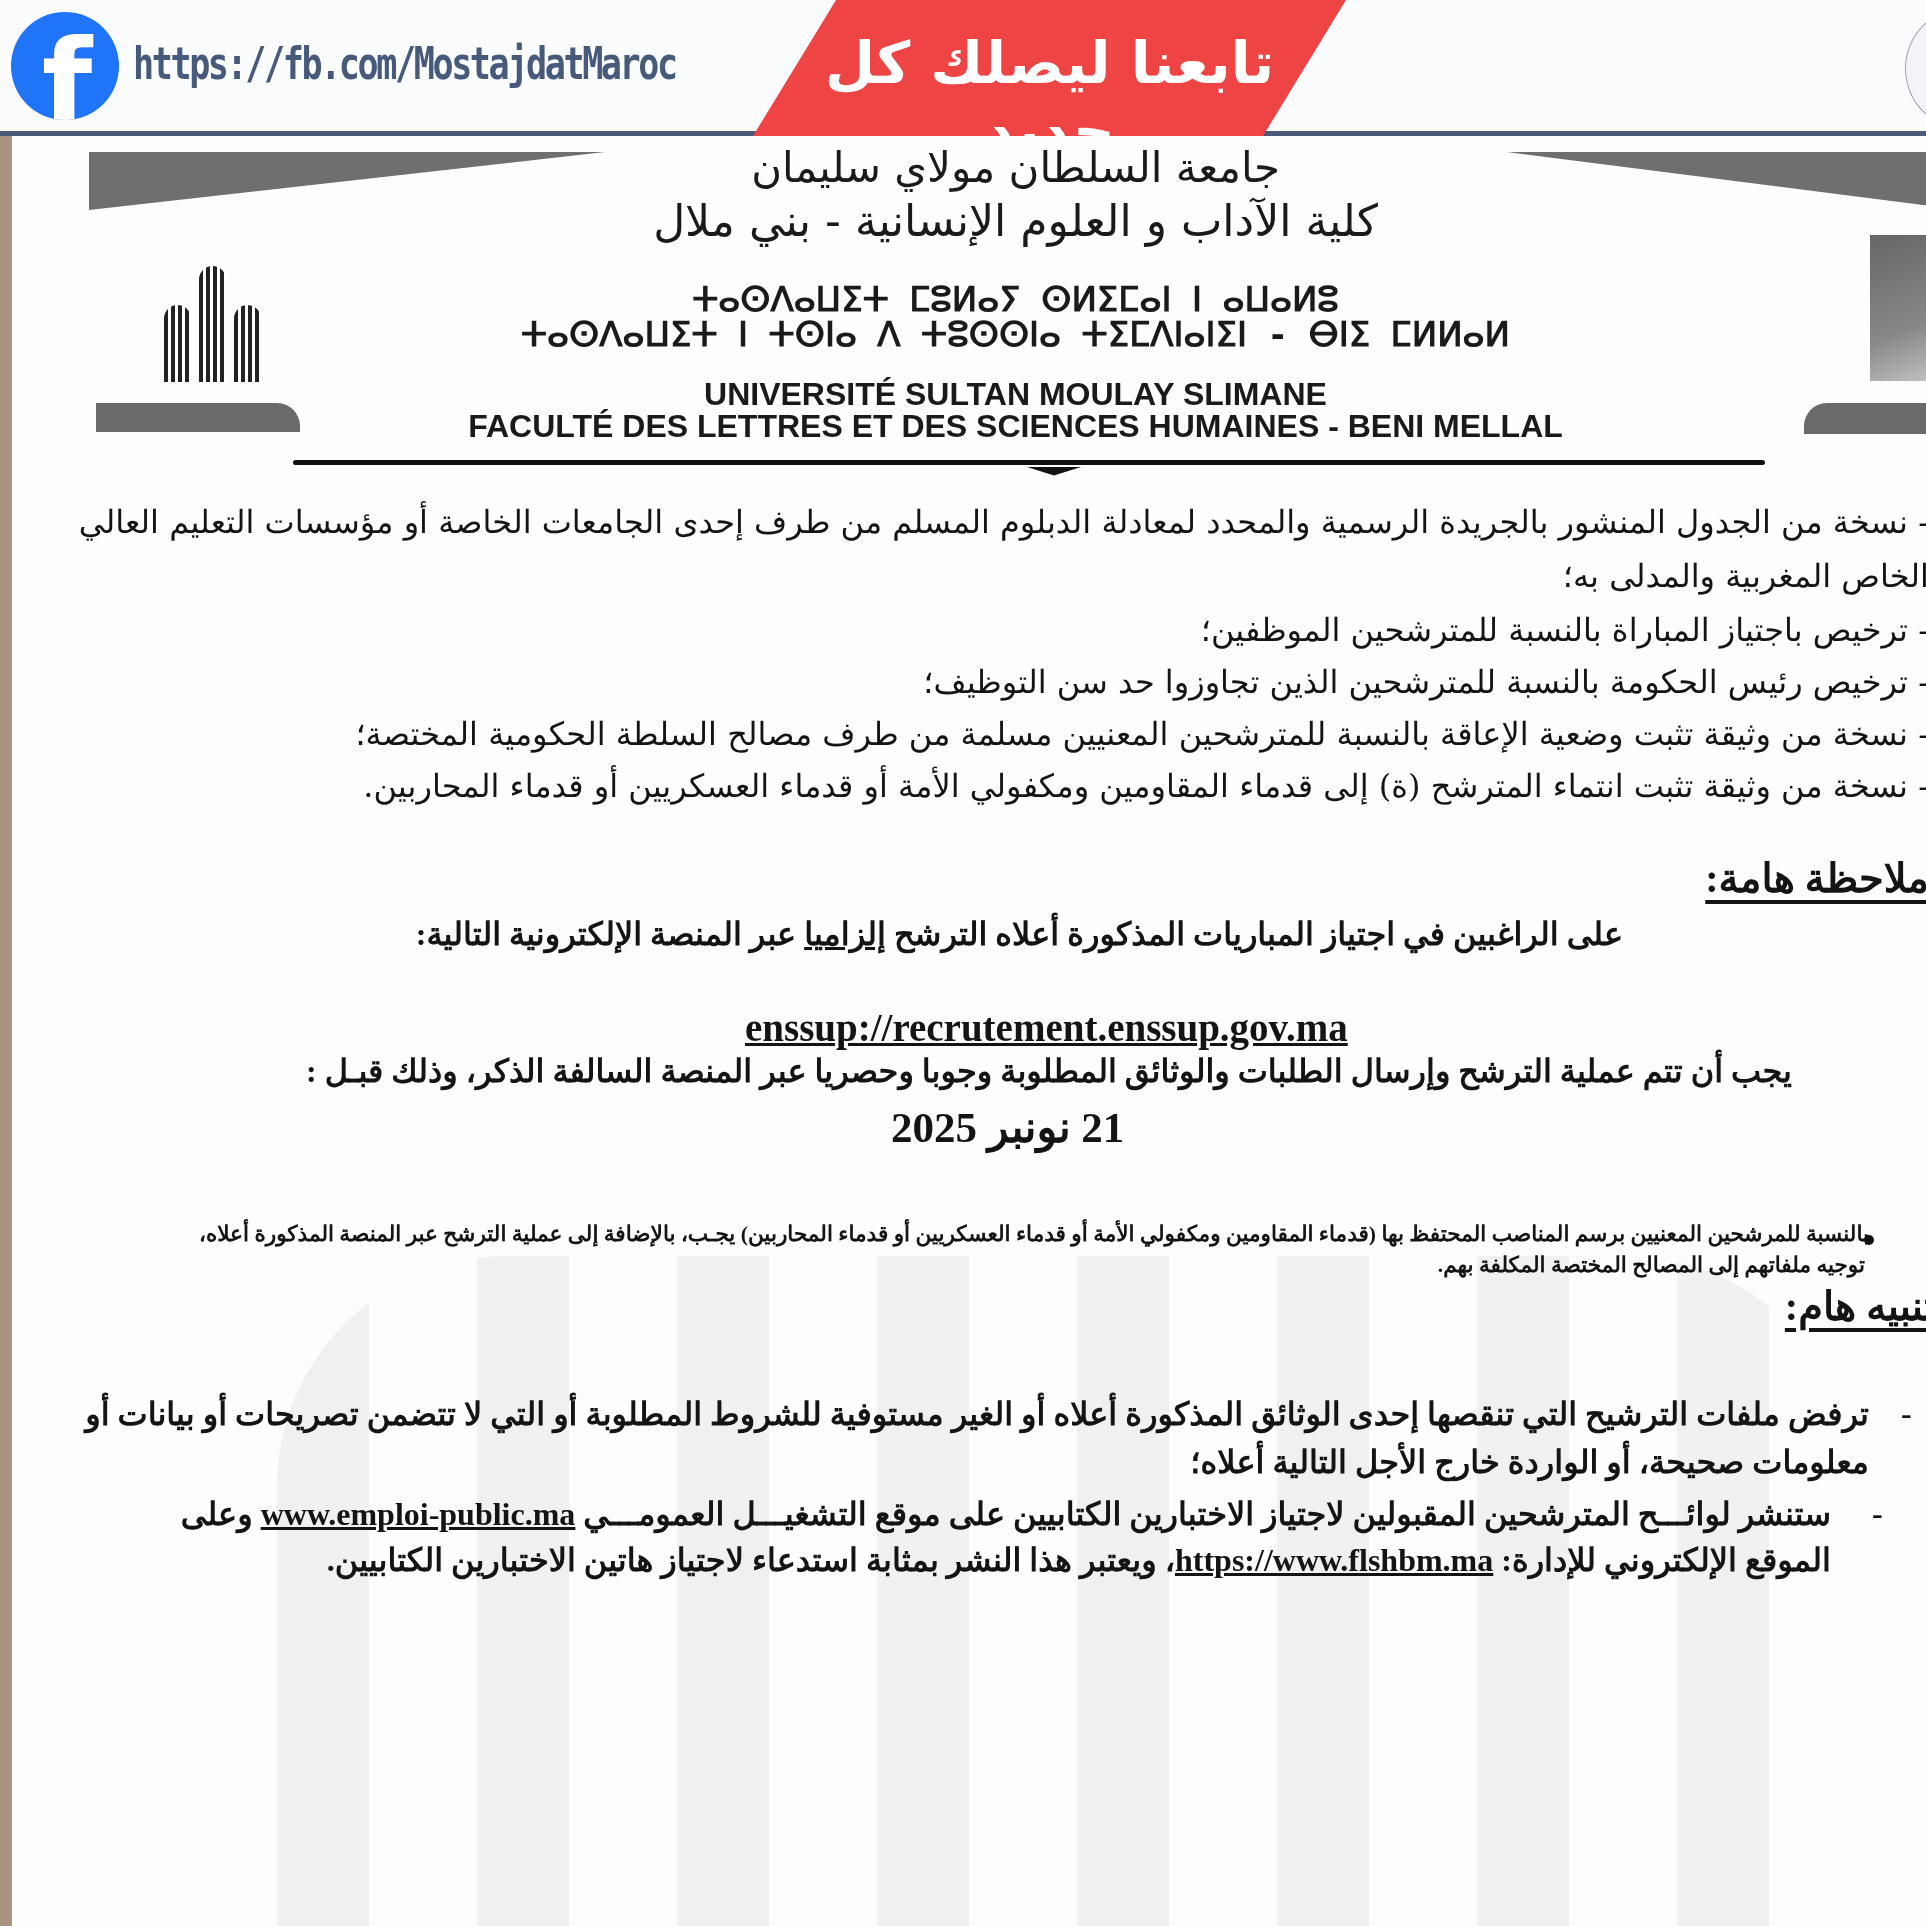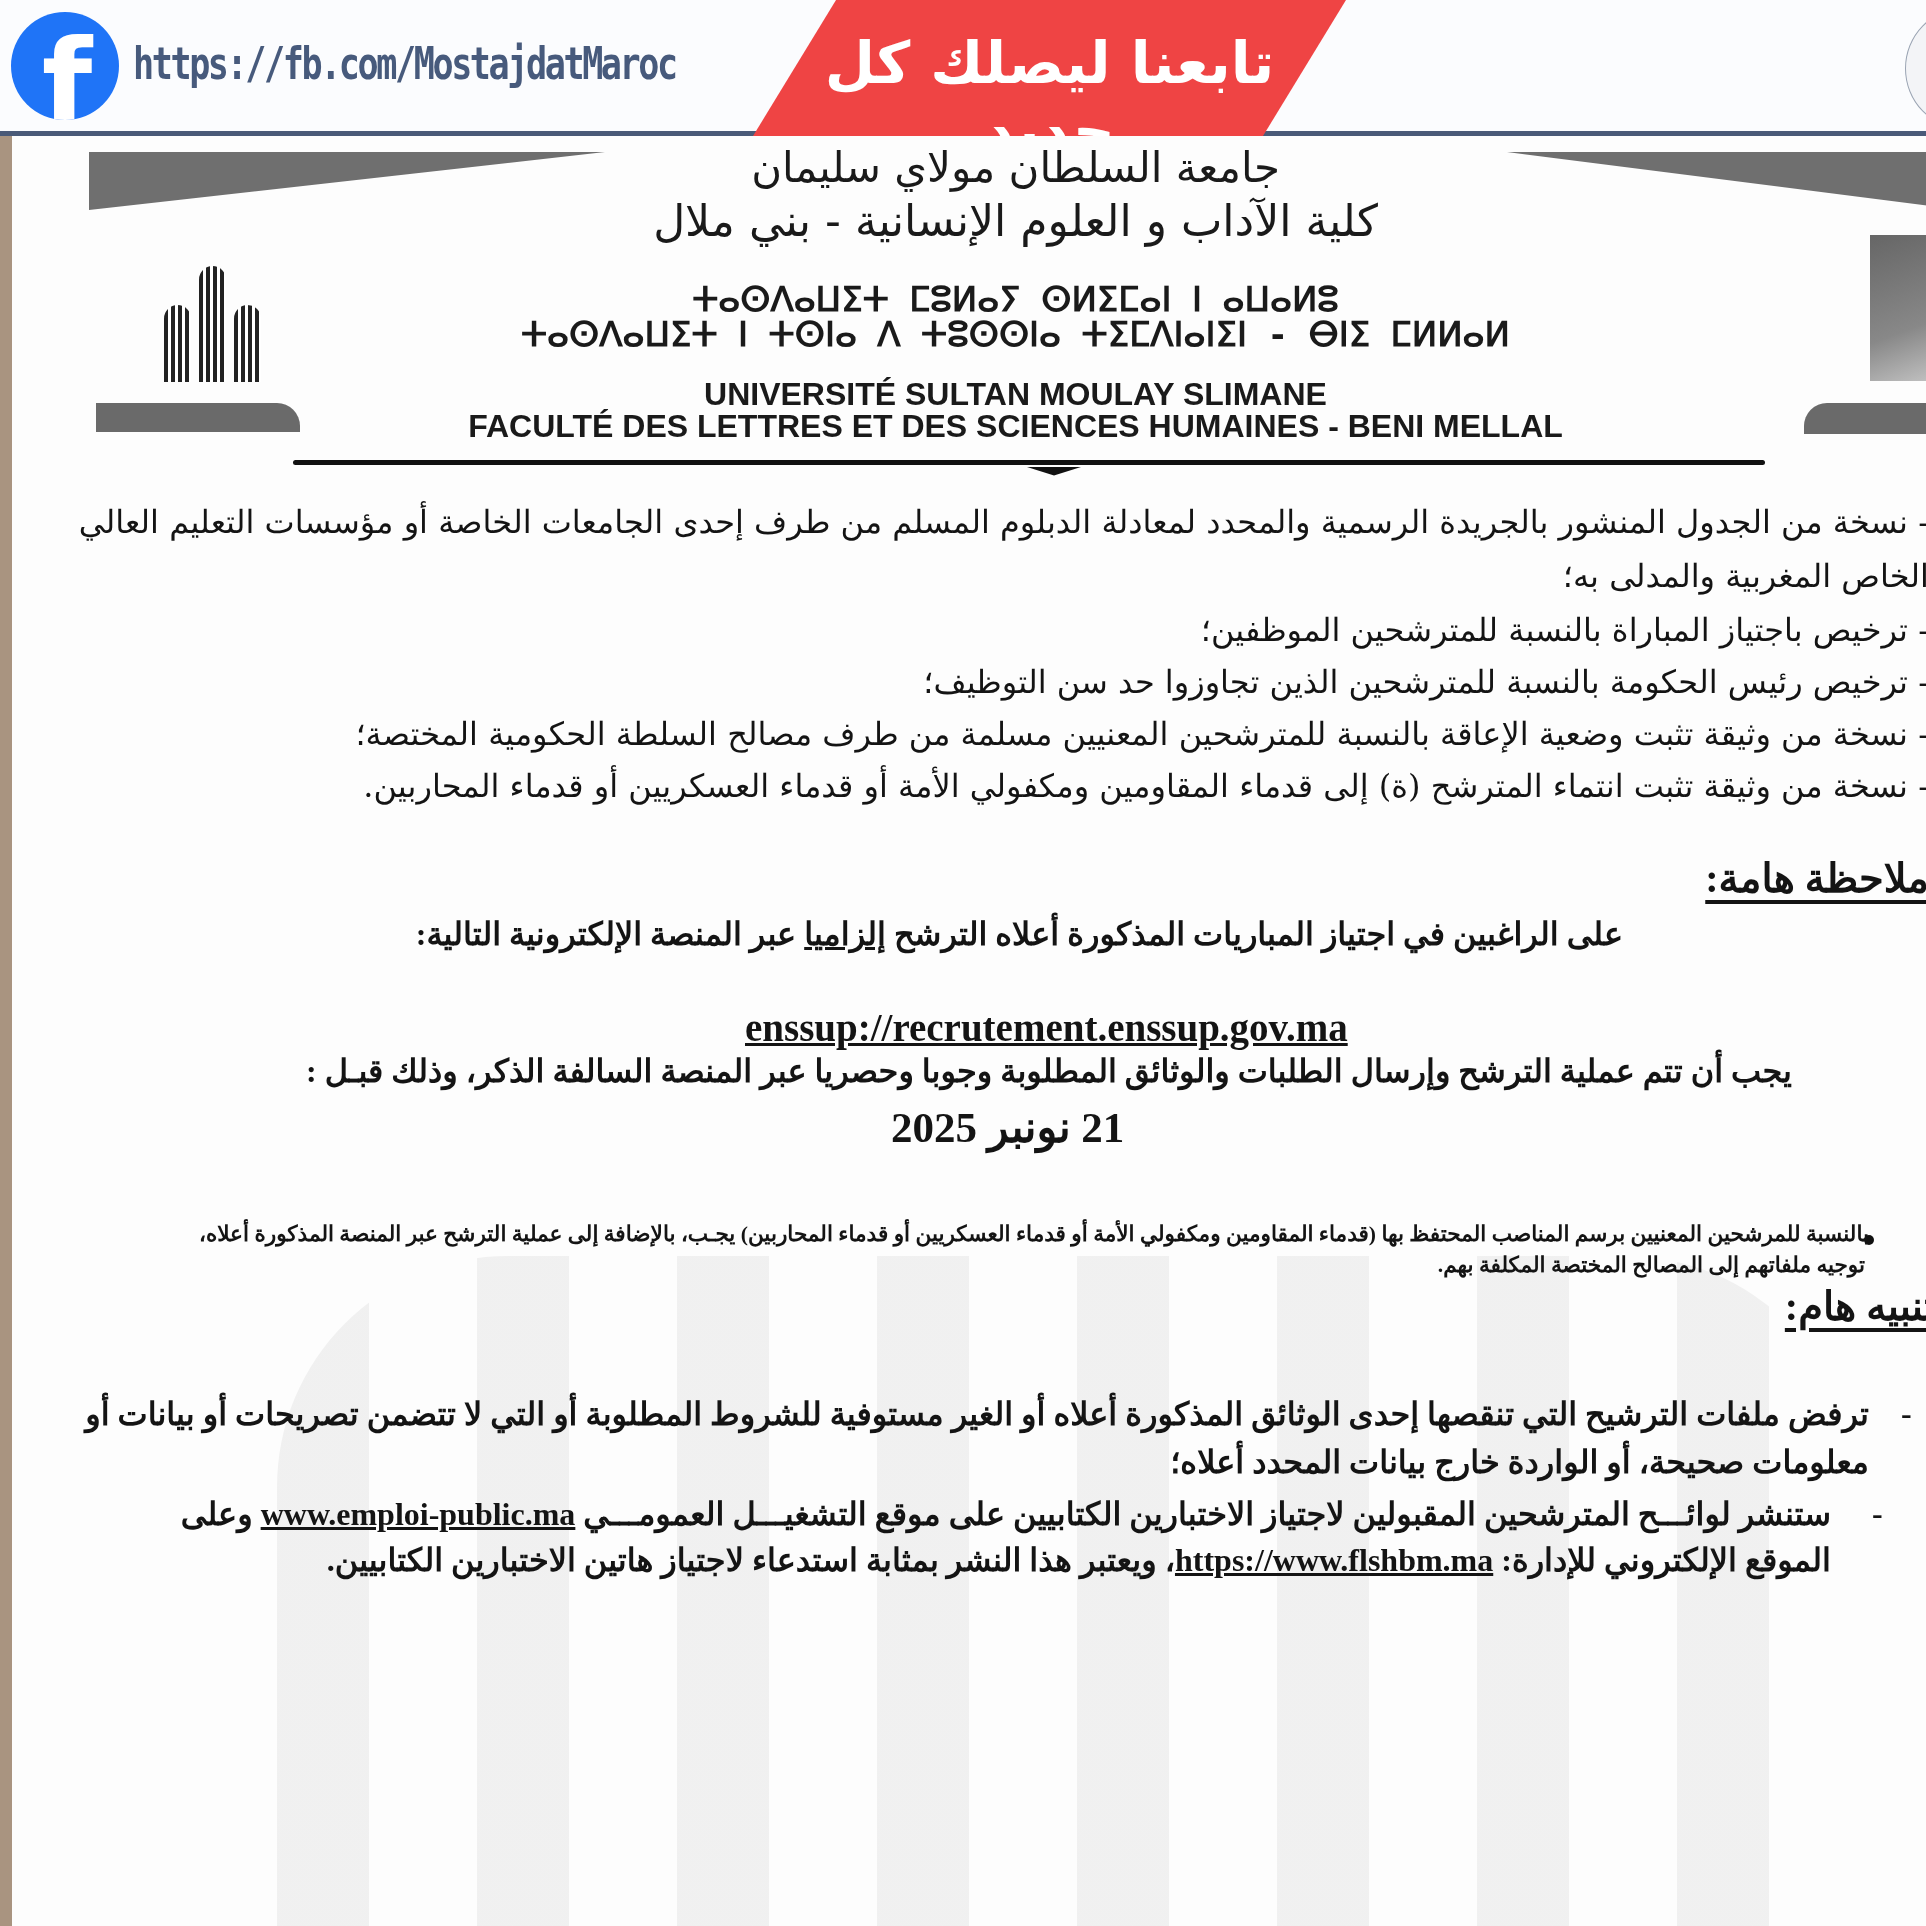--- a/index.html
+++ b/index.html
@@ -163,21 +163,21 @@
 <div class="doc date-line" style="top:1102px; left:891px;">21 نونبر 2025</div>
 
 <div class="bullet-dot" style="left:1864px; top:1235px;"></div>
 <div class="doc small-note" style="top:1221px; right:162px;">بالنسبة للمرشحين المعنيين برسم المناصب المحتفظ بها (قدماء المقاومين ومكفولي الأمة أو قدماء العسكريين أو قدماء المحاربين) يجـب، بالإضافة إلى عملية الترشح عبر المنصة المذكورة أعلاه،</div>
 <div class="doc small-note" style="top:1252px; right:166px;">توجيه ملفاتهم إلى المصالح المختصة المكلفة بهم.</div>
 
 <div class="doc heading" style="top:1283px; right:96px;">تنبيه هام:</div>
 
 <div class="dash" style="left:1901px; top:1395px;">-</div>
 <div class="doc notice" style="top:1395px; right:162px;">ترفض ملفات الترشيح التي تنقصها إحدى الوثائق المذكورة أعلاه أو الغير مستوفية للشروط المطلوبة أو التي لا تتضمن تصريحات أو بيانات أو</div>
-<div class="doc notice" style="top:1443px; right:162px;">معلومات صحيحة، أو الواردة خارج بيانات المحدد أعلاه؛</div>
+<div class="doc notice" style="top:1443px; right:162px;">معلومات صحيحة، أو الواردة خارج الأجل التالية أعلاه؛</div>
 
 <div class="dash" style="left:1872px; top:1495px;">-</div>
 <div class="doc notice" style="top:1495px; right:200px;font-family:Liberation Serif, serif;">
   <span>ستنشر لوائـــح المترشحين المقبولين لاجتياز الاختبارين الكتابيين على موقع التشغيـــل العمومـــي </span><span class="link" style="direction:ltr; unicode-bidi:embed;">www.emploi-public.ma</span><span> وعلى</span>
 </div>
 <div class="doc notice" style="top:1541px; right:200px;">
   <span>الموقع الإلكتروني للإدارة: </span><span class="link" style="direction:ltr; unicode-bidi:embed;">https://www.flshbm.ma</span><span>، ويعتبر هذا النشر بمثابة استدعاء لاجتياز هاتين الاختبارين الكتابيين.</span>
 </div>
 
 

